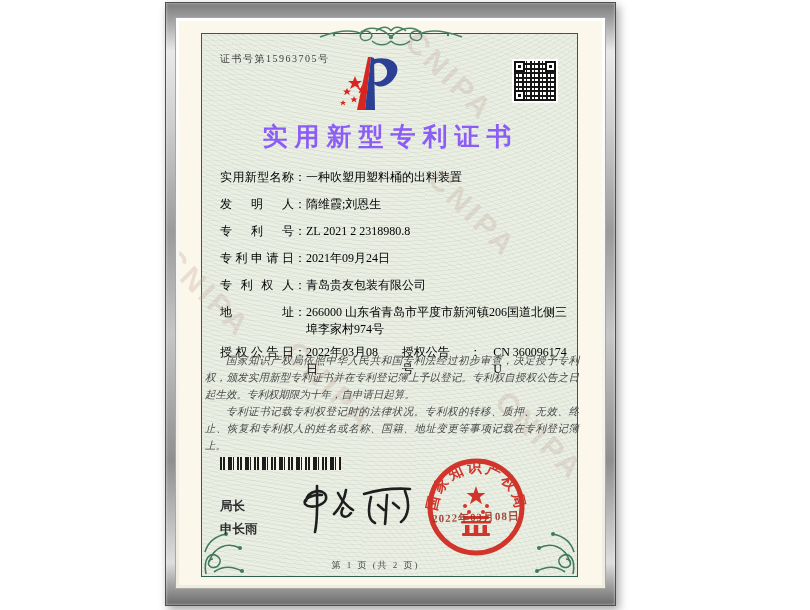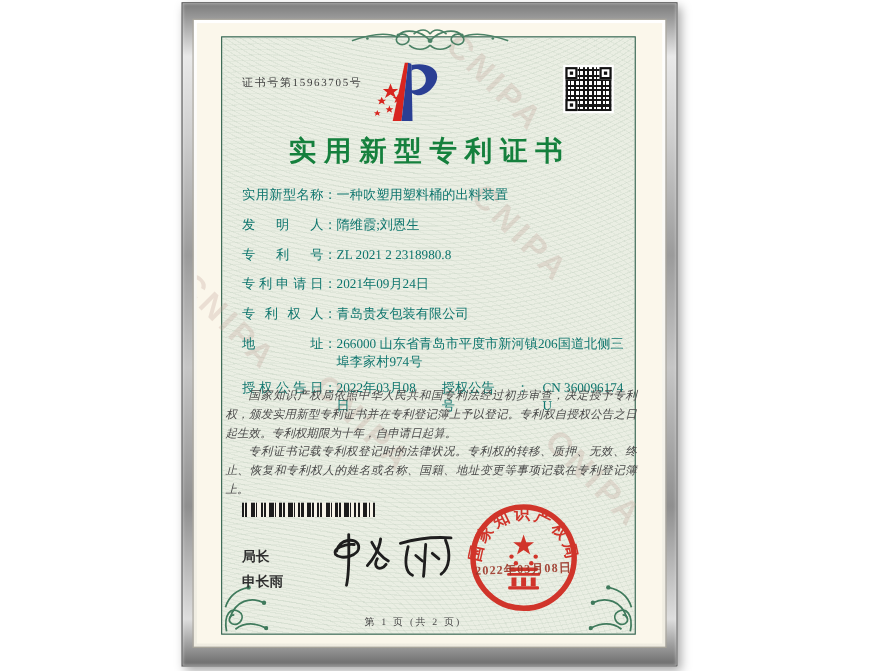--- a/index.html
+++ b/index.html
@@ -30,38 +30,38 @@
     background-color:#eaeee3;
     background-image:
       repeating-radial-gradient(circle at 50% -260px, transparent 0 3px, rgba(115,150,122,0.10) 3px 4px),
       repeating-radial-gradient(circle at 10% 120%, transparent 0 4px, rgba(115,150,122,0.07) 4px 5px);
   }
   .wm {
     position:absolute; font-family:"Liberation Sans",sans-serif; font-weight:bold;
     font-size:30px; letter-spacing:4px; color:rgba(195,165,155,0.30);
     transform:rotate(45deg); white-space:nowrap; pointer-events:none;
   }
-  .cert-no { position:absolute; left:41px; top:47px; font-size:10px; letter-spacing:1.5px; color:#3f3f3f; }
+  .cert-no { position:absolute; left:41px; top:31px; font-size:10px; letter-spacing:1.5px; color:#3f3f3f; }
   .logo { position:absolute; left:150px; top:33px; }
   .qr {
     position:absolute; left:335px; top:40px; width:42px; height:40px;
     background-color:#fff;
     background-image:
       repeating-linear-gradient(90deg,#161616 0 2px,transparent 2px 4px,#161616 4px 5px,transparent 5px 8px),
       repeating-linear-gradient(0deg,#161616 0 2px,#ffffff 2px 4px,#161616 4px 6px,#ffffff 6px 9px);
     outline:2px solid #fff;
   }
   .finder { position:absolute; width:11px; height:11px; border:2.5px solid #111; background:#fff; }
   .finder::after { content:""; position:absolute; left:1.5px; top:1.5px; width:3px; height:3px; background:#111; }
   .f-tl { left:0; top:0; } .f-tr { right:0; top:0; } .f-bl { left:0; bottom:0; }
   .title {
     position:absolute; left:0; right:0; top:99px; text-align:center;
-    font-size:25px; font-weight:bold; letter-spacing:7px; color:#15803d;
-  }
-  .fields { position:absolute; left:41px; top:148px; width:352px; font-size:12px; color:#0f766e; }
+    font-size:25px; font-weight:bold; letter-spacing:7px; color:#8b5cf6;
+  }
+  .fields { position:absolute; left:41px; top:148px; width:352px; font-size:12px; color:#000000; }
   .frow { display:flex; margin-bottom:10px; line-height:17px; }
   .flabel { width:74px; flex:0 0 74px; text-align:justify; text-align-last:justify; }
   .fcolon { flex:0 0 12px; }
   .fvalue { flex:1; }
   .grant-row { display:flex; margin-top:1px; line-height:17px; }
   .grant-pair { display:flex; }
   .gp2 { margin-left:22px;gap:12px; }
   .paras {
     position:absolute; left:26px; top:331px; width:374px;
     font-size:10.5px; line-height:1.62; color:#4a4a4a; text-align:justify;

